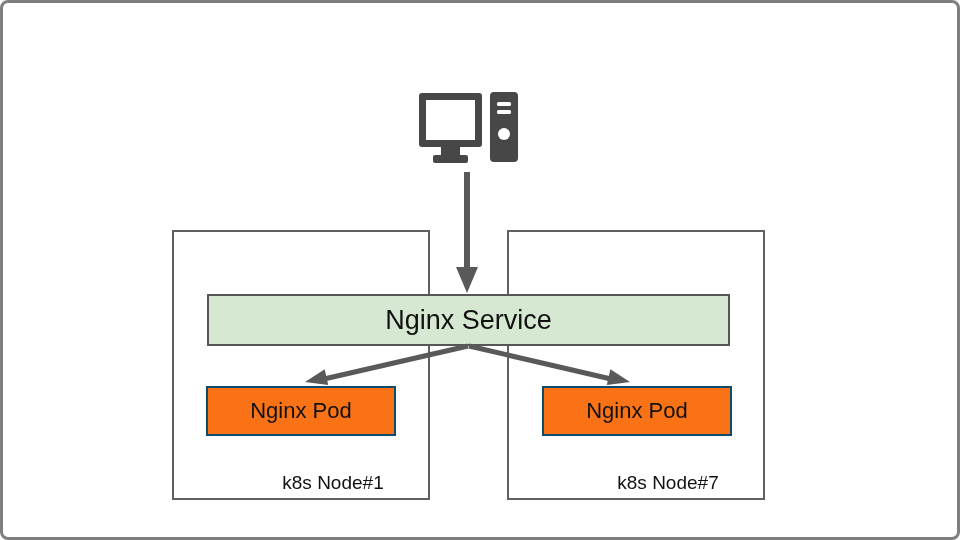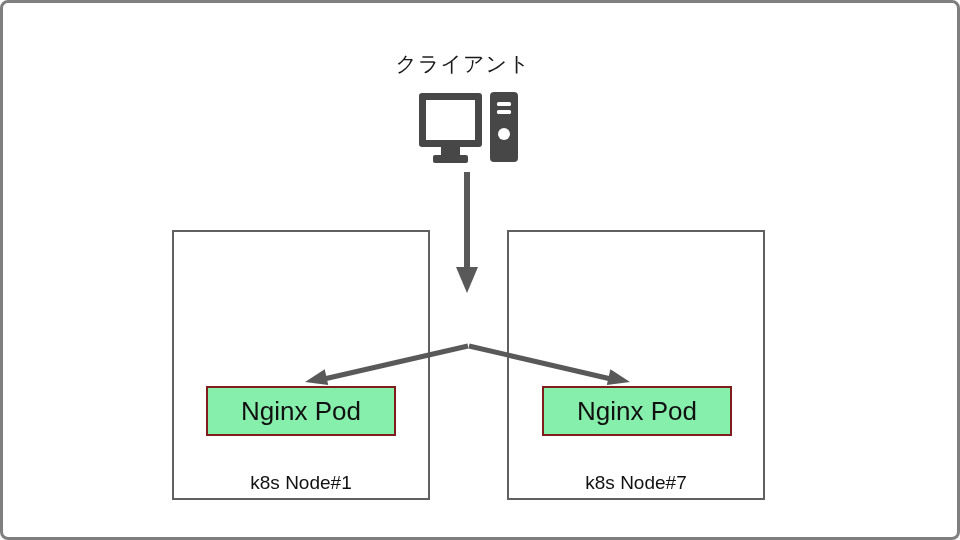--- a/index.html
+++ b/index.html
@@ -27,73 +27,73 @@
     background: #ffffff;
     border: 2px solid #606060;
     z-index: 1;
   }
   .node1 { left: 169px; }
   .node2 { left: 504px; }
   .node-label {
     position: absolute;
     left: 0; top: 240px; width: 100%;
     text-align: center;
-    font-size: 19px; color: #111111;
+    font-size: 19px; color: #111111; padding-left: 32px;
   }
   .service-box {
     left: 204px; top: 291px; width: 523px; height: 52px;
     box-sizing: border-box;
     background: #d6e8d2;
     border: 2px solid #565656;
     display: flex; align-items: center; justify-content: center;
     font-size: 27px; color: #111111;
     z-index: 2;
   }
   .pod-box {
     top: 383px; width: 190px; height: 50px;
     box-sizing: border-box;
-    background: #86efac;
-    border: 2px solid #7f1d1d;
+    background: #f97316;
+    border: 2px solid #0c4a6e;
     display: flex; align-items: center; justify-content: center;
-    font-size: 26px; color: #111111;
+    font-size: 22px; color: #111111;
     z-index: 2;
   }
   .pod1 { left: 203px; }
   .pod2 { left: 539px; }
   .arrows-layer {
     left: 0; top: 0; width: 960px; height: 540px;
     z-index: 3;
     pointer-events: none;
   }
 </style>
 </head>
 <body>
 
 <div class="frame">
 
-  <div class="abs client-label">クライアント</div>
 
   <svg class="abs pc-icon" viewBox="0 0 100 74">
     <rect x="1" y="3" width="63" height="54" rx="3" fill="#474747"></rect>
     <rect x="8" y="10" width="49" height="40" fill="#ffffff"></rect>
     <rect x="23" y="57" width="19" height="9" fill="#474747"></rect>
     <rect x="15" y="65" width="35" height="8" rx="2" fill="#474747"></rect>
     <rect x="72" y="2" width="28" height="70" rx="4" fill="#474747"></rect>
     <rect x="79" y="12" width="14" height="4" rx="1.5" fill="#ffffff"></rect>
     <rect x="79" y="20" width="14" height="4" rx="1.5" fill="#ffffff"></rect>
     <circle cx="86" cy="44" r="6" fill="#ffffff"></circle>
   </svg>
 
   <div class="abs node-box node1">
     <div class="node-label">k8s Node#1</div>
   </div>
   <div class="abs node-box node2">
     <div class="node-label">k8s Node#7</div>
   </div>
 
+  <div class="abs service-box">Nginx Service</div>
 
   <div class="abs pod-box pod1">Nginx Pod</div>
   <div class="abs pod-box pod2">Nginx Pod</div>
 
   <svg class="abs arrows-layer" viewBox="0 0 960 540">
 
     <g>
       <line x1="464" y1="169" x2="464" y2="266" stroke="#595959" stroke-width="6"></line>
       <polygon points="464,290 453,264 475,264" fill="#595959"></polygon>
     </g>

